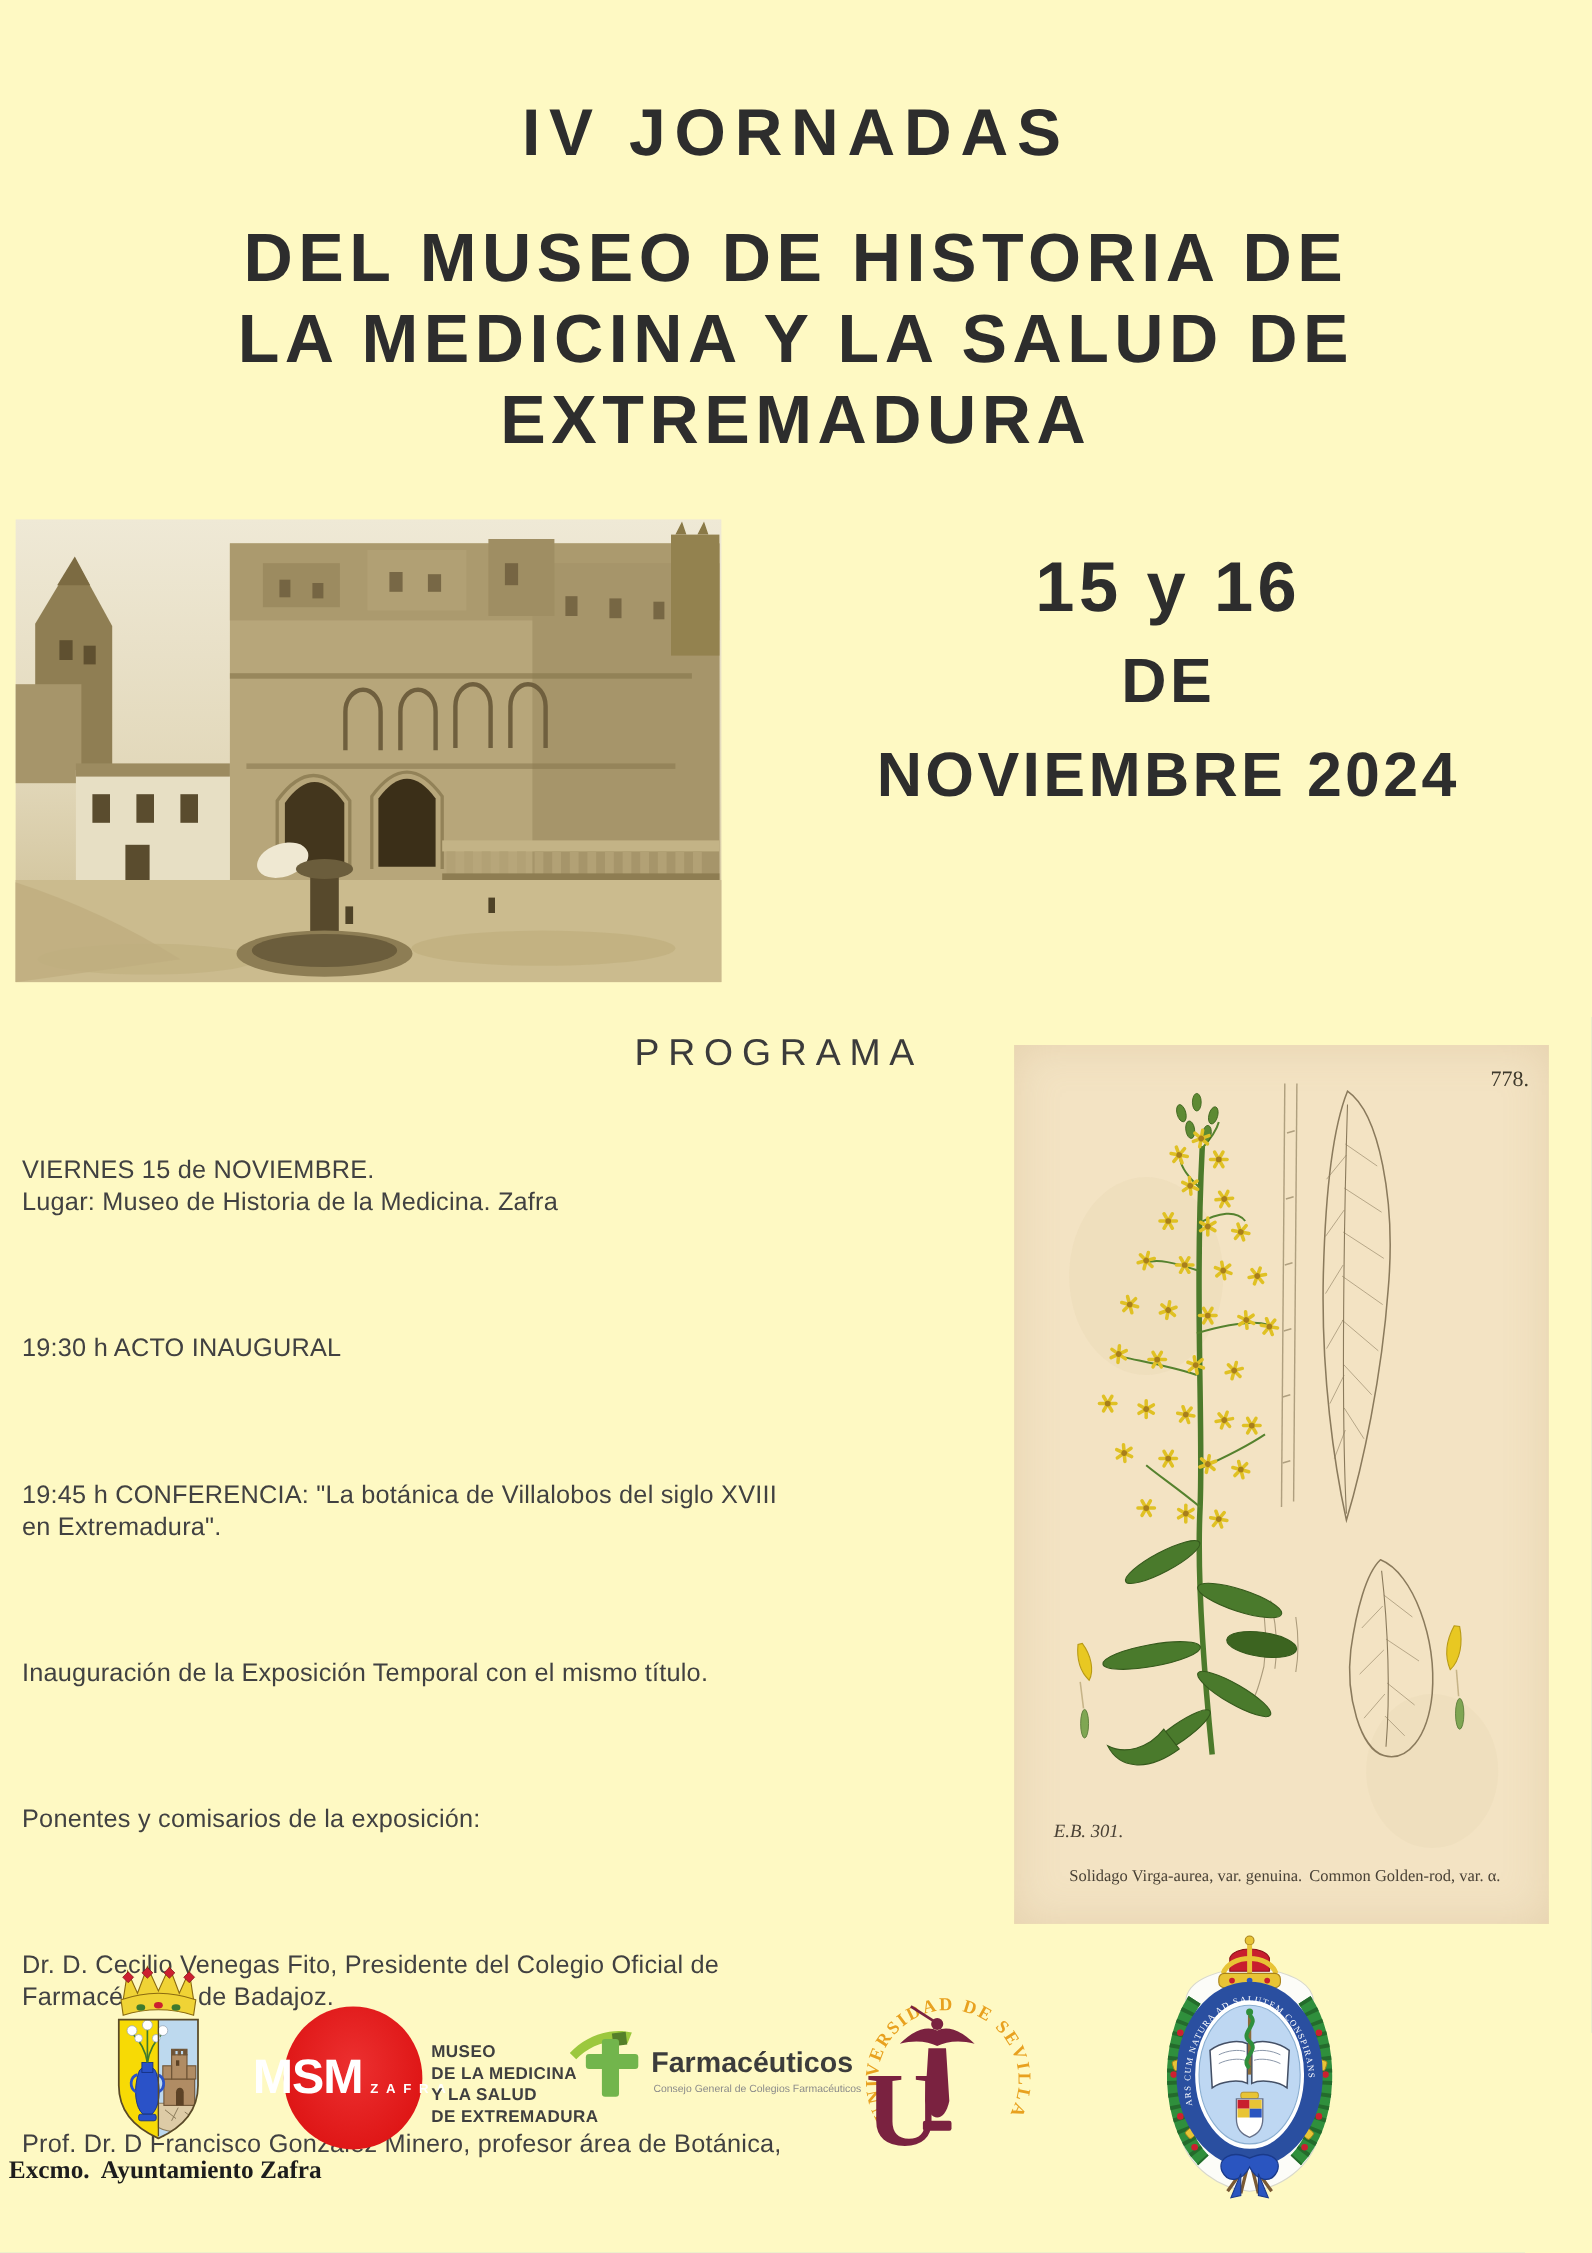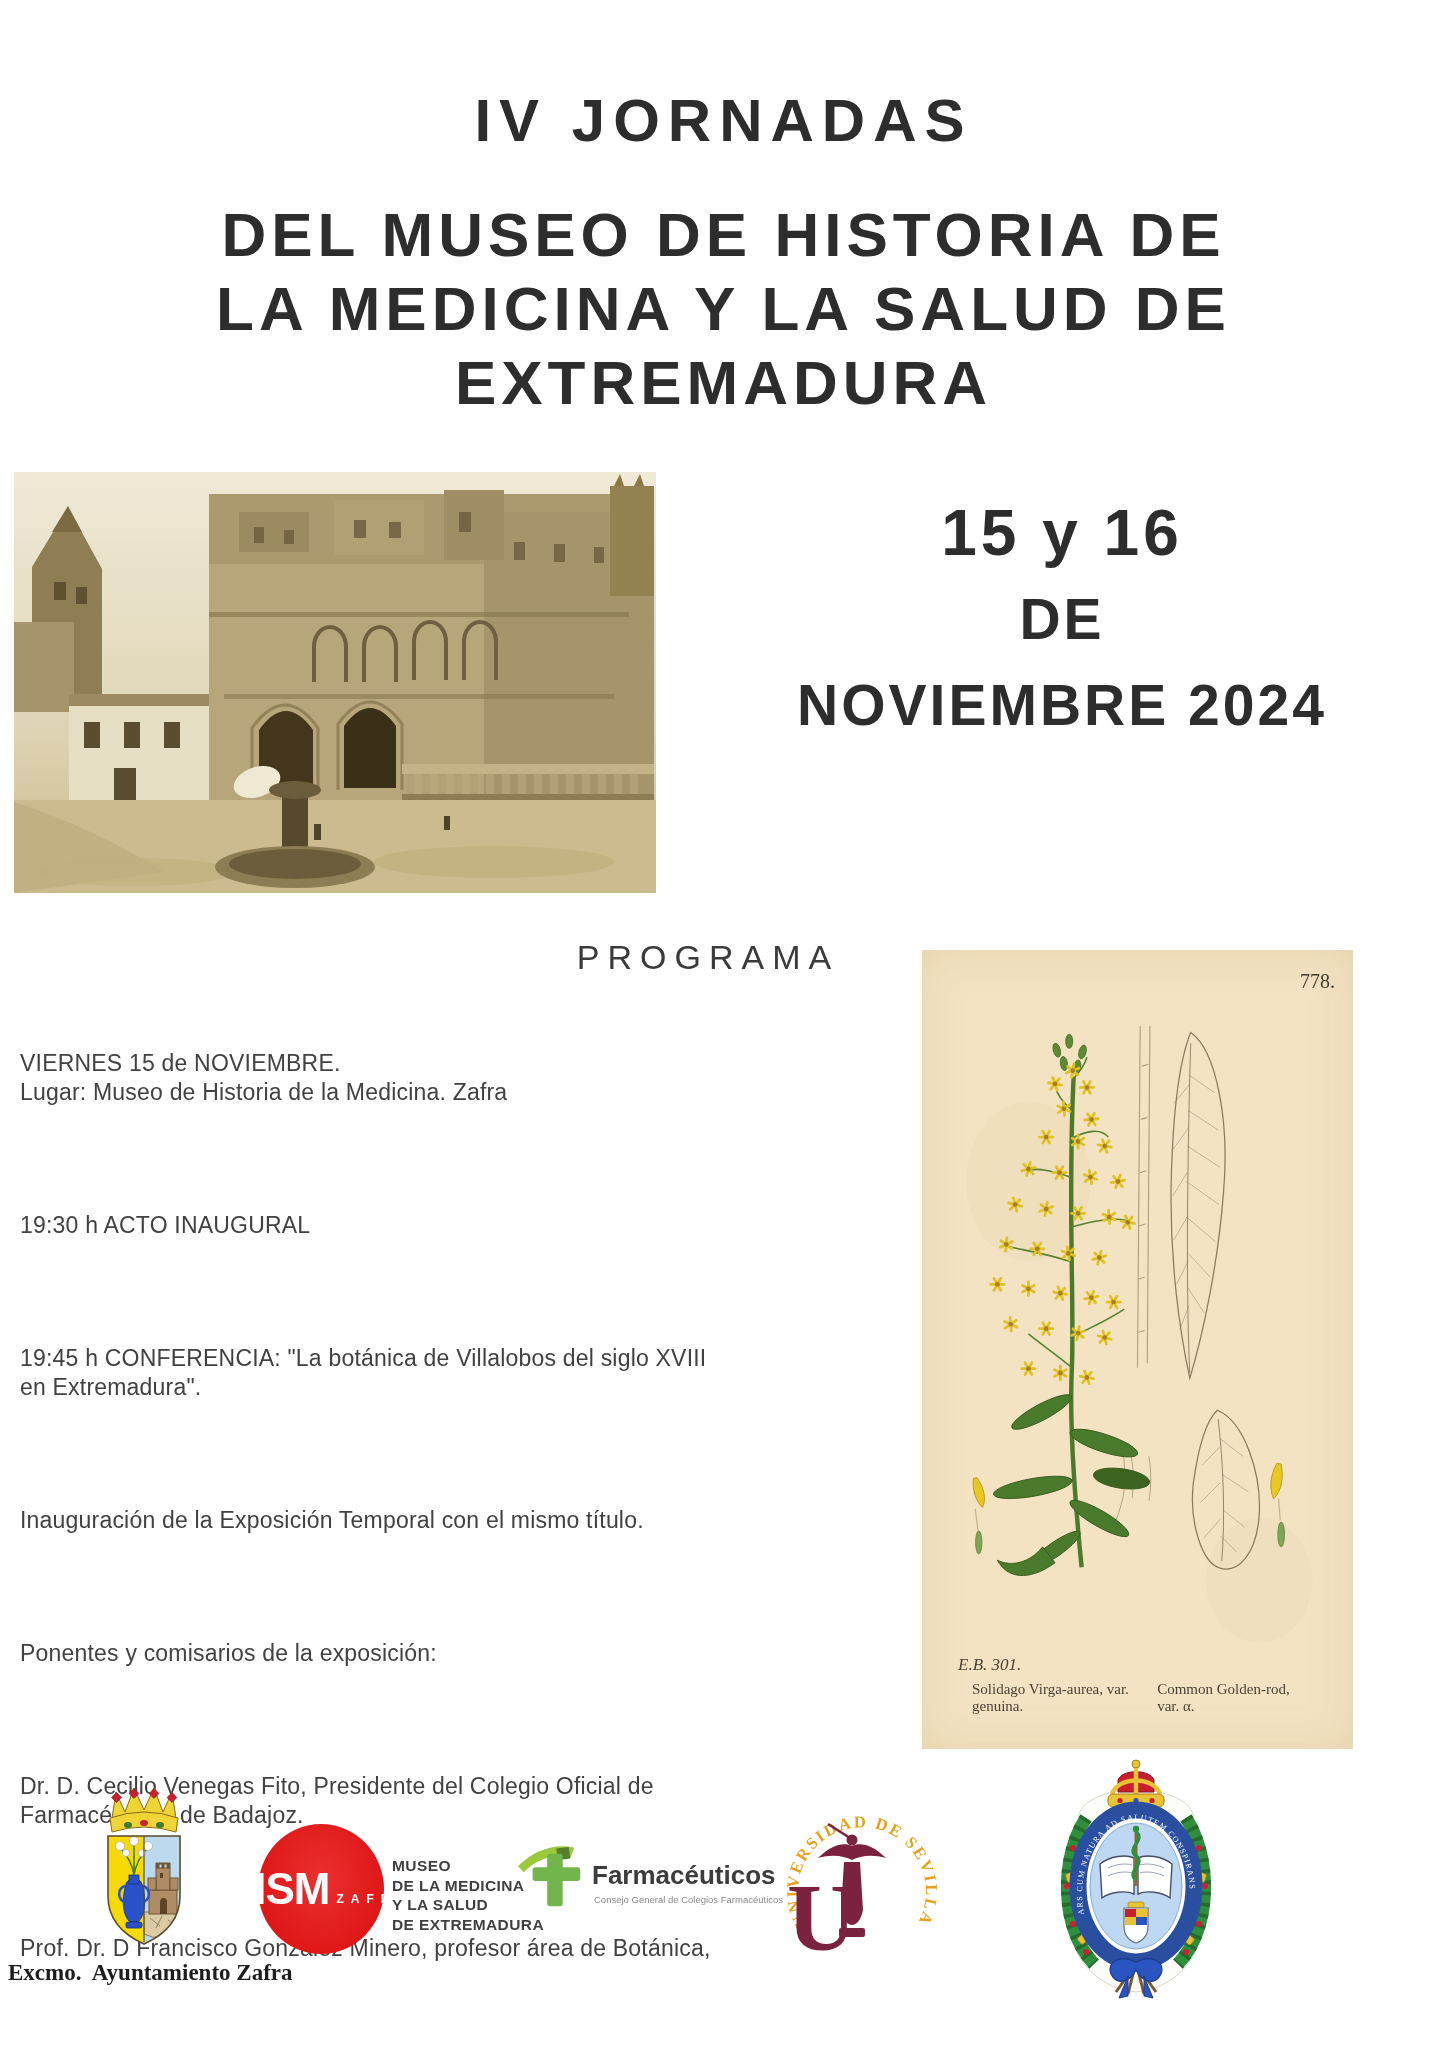--- a/index.html
+++ b/index.html
@@ -1,16 +1,16 @@
 <!DOCTYPE html>
 <html><head>
 <meta charset="utf-8">
 <style>
   html,body{margin:0;padding:0;background:#d2e6d5;}
-  .poster{position:relative;width:1447px;height:2048px;background:#ffffff;overflow:hidden;
+  .poster{position:relative;width:1447px;height:2048px;background:#fef9c3;overflow:hidden;
           font-family:"Liberation Sans",sans-serif;}
 
   
   .title-line1{position:absolute;left:0;right:0;top:86px;text-align:center;
     font-size:60px;font-weight:900;letter-spacing:8px;color:#2d2d2d;}
   .title-sub{position:absolute;left:0;right:0;top:198px;text-align:center;
     font-size:62px;line-height:74px;font-weight:900;letter-spacing:5px;color:#2d2d2d;}
 
   
   .date-block{position:absolute;left:738px;top:488px;width:648px;text-align:center;color:#2d2d2d;}
@@ -23,21 +23,21 @@
   .photo svg{display:block;width:100%;height:100%;}
 
   
   .prg-heading{position:absolute;left:0;top:938px;width:1416px;text-align:center;
     font-size:34px;font-weight:500;letter-spacing:8px;color:#3b3b3b;}
   .prg-body{position:absolute;left:20px;top:968px;width:905px;
     font-size:23px;line-height:29px;color:#414141;letter-spacing:0.2px;}
   .prg-body p{margin:0 0 23px 0;white-space:pre-wrap;}
 
   
-  .plate{position:absolute;left:922px;top:950px;width:431px;height:799px;
+  .plate{position:absolute;left:922px;top:950px;width:486px;height:799px;
     background:#f3e3c3;box-shadow:inset 0 0 40px rgba(190,160,110,.25);}
   .plate-number{position:absolute;right:18px;top:20px;font-family:"Liberation Serif",serif;
     font-size:20px;color:#3f3a2c;}
   .plate-ref{position:absolute;left:36px;bottom:74px;font-family:"Liberation Serif",serif;
     font-style:italic;font-size:17px;color:#4a4236;}
   .plate-cap{position:absolute;left:50px;right:44px;bottom:34px;display:flex;
     justify-content:space-between;font-family:Liberation Serif, serif;font-size:15px;color:#4a4236;}
   .plate svg.plant{position:absolute;left:0;top:0;width:100%;height:100%;}
 
   

